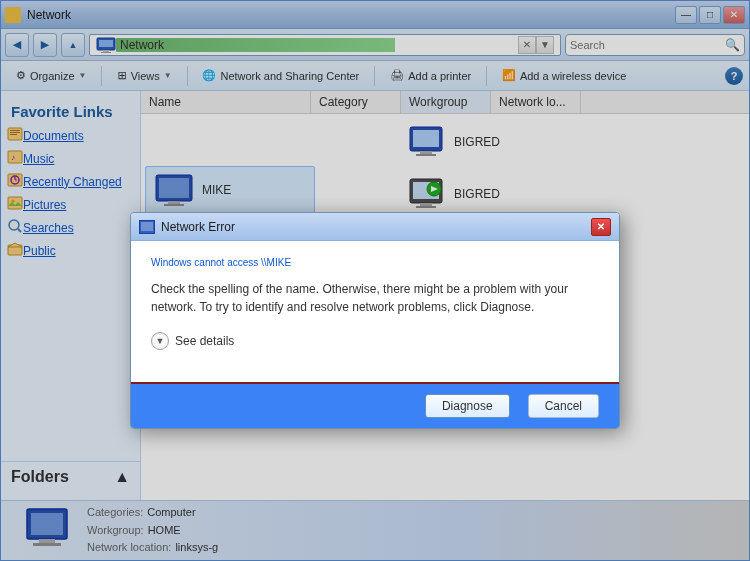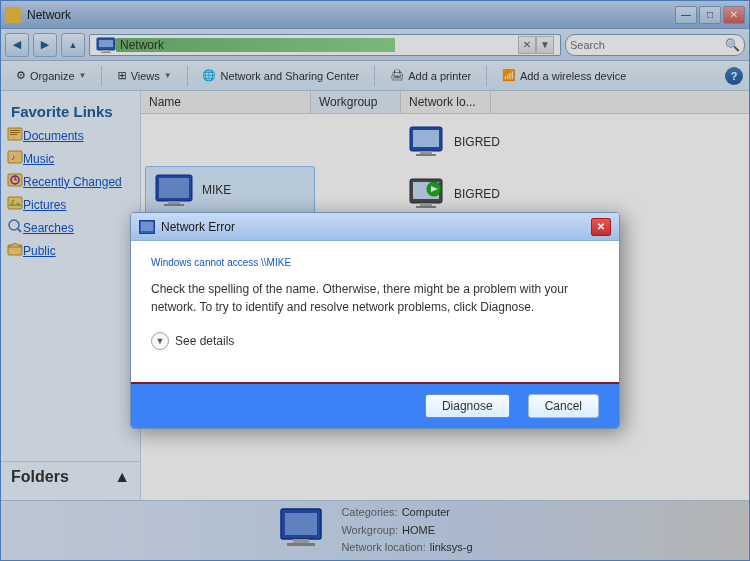--- a/index.html
+++ b/index.html
@@ -131,21 +131,21 @@
     }
 
     .search-field {
       width: 180px;
       height: 22px;
       border: 1px solid #7aa0c0;
       background: white;
       display: flex;
       align-items: center;
       padding: 6px 4px;
-      border-radius: 10px;
+      border-radius: 4px;
     }
 
     .search-field input {
       border: none;
       outline: none;
       flex: 1;
       font-size: 11px;
       color: #666;
       background: transparent;
     }
@@ -325,21 +325,20 @@
 
     
     .status-bar {
       height: 60px;
       background: linear-gradient(to right, #deeaf8, #c8daf4 60%, #d4d4d4);
       border-top: 1px solid #b0c8e0;
       display: flex;
       align-items: center;
       padding: 0 22px;
       gap: 16px;
-      justify-content: center;
     }
 
     .status-info {
       font-size: 11px;
       color: #333;
       line-height: 1.6;
     }
 
     .status-info-row {
       display: flex;
@@ -632,20 +631,21 @@
       <div class="sidebar-folders">
         <span>Folders</span>
         <span>▲</span>
       </div>
     </div>
 
     <div class="file-area">
 
       <div class="column-headers">
         <div class="col-header" style="width:170px;">Name</div>
+        <div class="col-header" style="width:90px;">Category</div>
         <div class="col-header active" style="width:90px;">Workgroup</div>
         <div class="col-header" style="width:90px;">Network lo...</div>
       </div>
 
       <div class="file-list">
 
         <div style="display:flex;flex-direction:column;gap:2px;width:220px;">
 
           <div class="file-item selected">
             <div class="file-icon">

